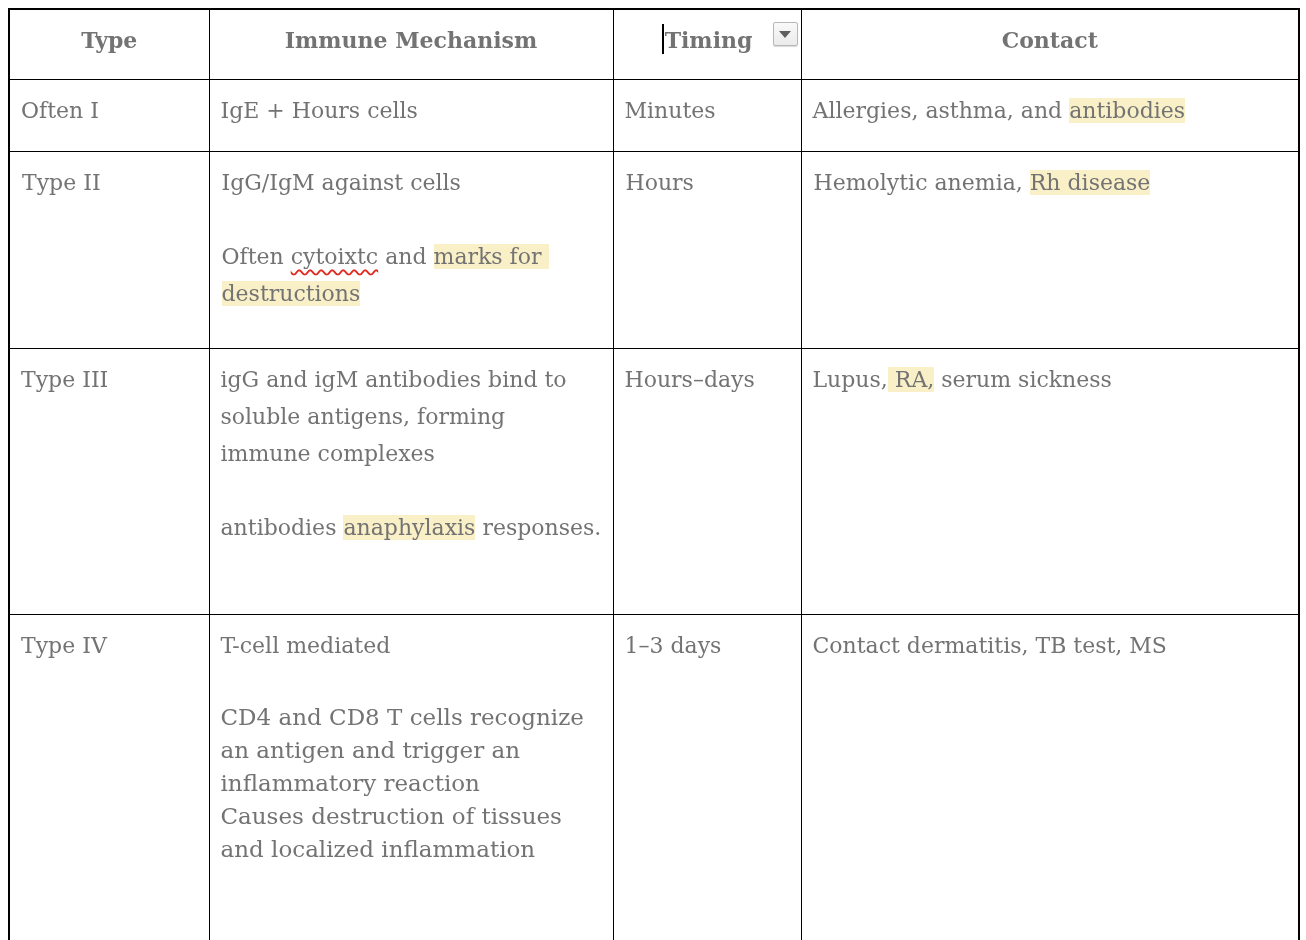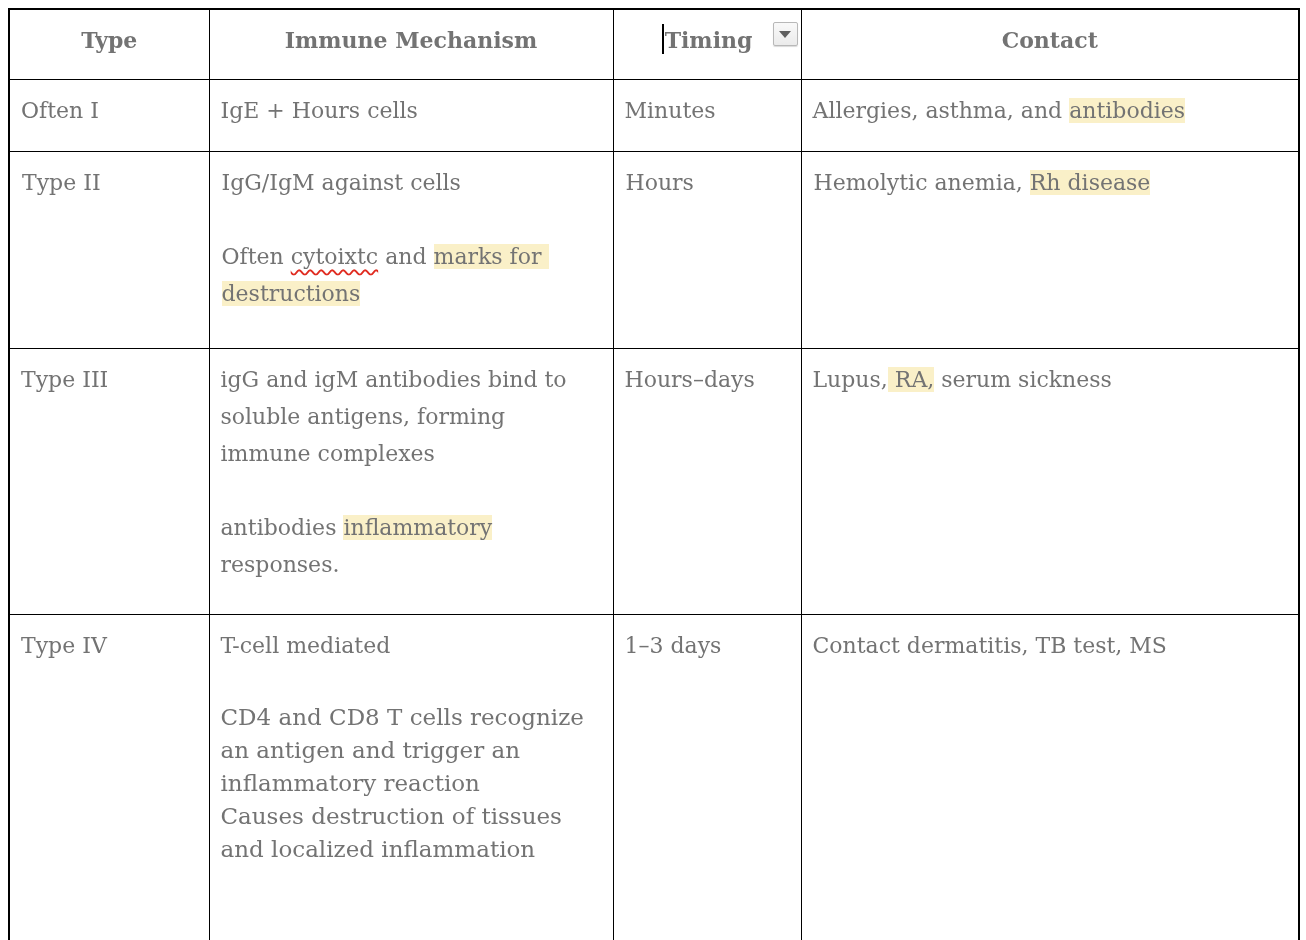--- a/index.html
+++ b/index.html
@@ -150,21 +150,21 @@
             <p class="para"><span class="run">Hemolytic anemia, </span><span class="run hl">Rh disease</span></p>
           </td>
         </tr>
         <tr>
           <td>
             <p class="para"><span class="run">Type III</span></p>
           </td>
           <td>
             <p class="para"><span class="run">igG and igM antibodies bind to soluble antigens, forming immune complexes</span></p>
             <p class="para empty"></p>
-            <p class="para"><span class="run">antibodies </span><span class="run hl">inflammatory</span><span class="run"> responses.</span></p>
+            <p class="para"><span class="run">antibodies </span><span class="run hl">anaphylaxis</span><span class="run"> responses.</span></p>
           </td>
           <td>
             <p class="para"><span class="run">Hours–days</span></p>
           </td>
           <td>
             <p class="para"><span class="run">Lupus,</span><span class="run hl"> RA,</span><span class="run"> serum sickness</span></p>
           </td>
         </tr>
         <tr>
           <td>

